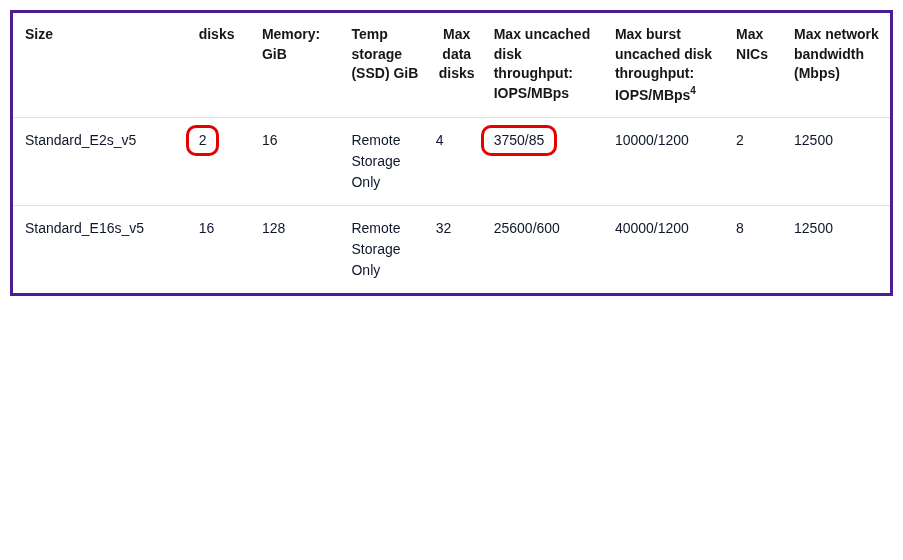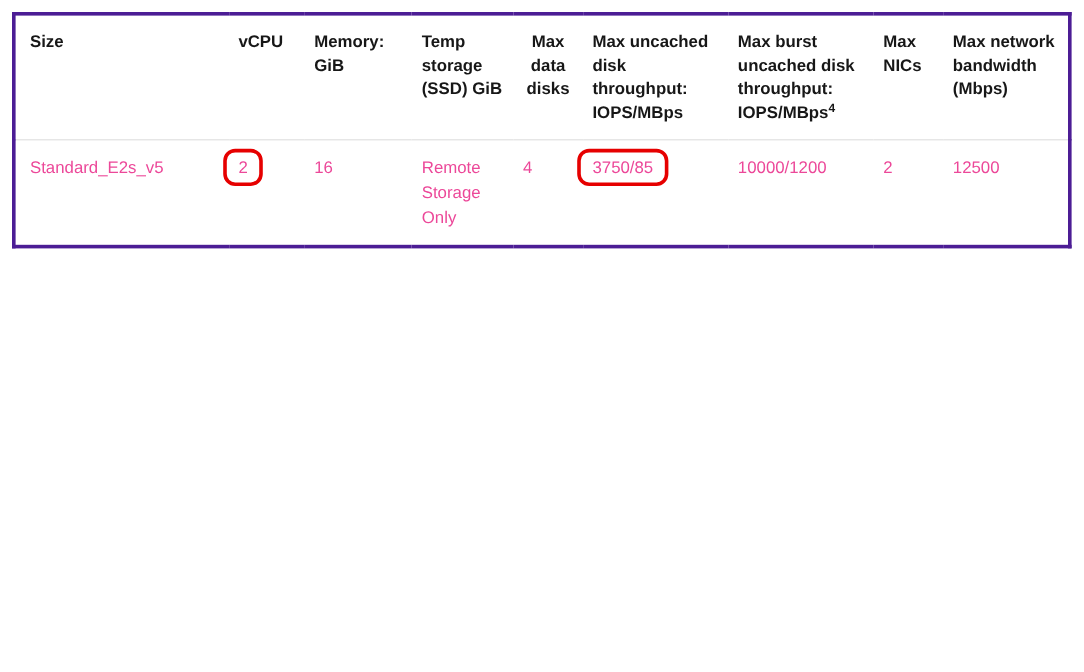--- a/index.html
+++ b/index.html
@@ -29,21 +29,21 @@
       font-weight: 600;
       font-size: 14px;
       line-height: 1.4;
       padding-top: 12px;
       padding-bottom: 12px;
     }
     td {
       font-weight: 400;
       font-size: 14px;
       line-height: 1.5;
-      color: #ec4899;
+      color: #0f172a;
     }
     .highlight {
       display: inline-block;
       border: 3px solid #e60000;
       border-radius: 10px;
       padding: 2px 10px;
       margin: -5px -13px;
     }
     .col-size { width: 170px; padding-left: 12px;}
     .col-vcpu { width: 60px; }
@@ -58,21 +58,21 @@
       font-size: 10px;
     }
   </style>
 </head>
 <body>
 
 <table>
   <thead>
     <tr>
       <th class="col-size">Size</th>
-      <th class="col-vcpu">vCPU</th>
+      <th class="col-vcpu">disks</th>
       <th class="col-memory">Memory: GiB</th>
       <th class="col-temp">Temp storage (SSD) GiB</th>
       <th class="col-disks">Max data disks</th>
       <th class="col-uncached">Max uncached disk throughput: IOPS/MBps</th>
       <th class="col-burst"><span>Max burst uncached disk throughput: IOPS/MBps</span><sup>4</sup></th>
       <th class="col-nics">Max NICs</th>
       <th class="col-bw">Max network bandwidth (Mbps)</th>
     </tr>
   </thead>
   <tbody>
@@ -80,14 +80,25 @@
       <td class="col-size">Standard_E2s_v5</td>
       <td><span class="highlight">2</span></td>
       <td>16</td>
       <td>Remote Storage Only</td>
       <td>4</td>
       <td><span class="highlight">3750/85</span></td>
       <td>10000/1200</td>
       <td>2</td>
       <td>12500</td>
     </tr>
+    <tr>
+      <td class="col-size">Standard_E16s_v5</td>
+      <td>16</td>
+      <td>128</td>
+      <td>Remote Storage Only</td>
+      <td>32</td>
+      <td>25600/600</td>
+      <td>40000/1200</td>
+      <td>8</td>
+      <td>12500</td>
+    </tr>
   </tbody>
 </table>
 
 </body></html>

